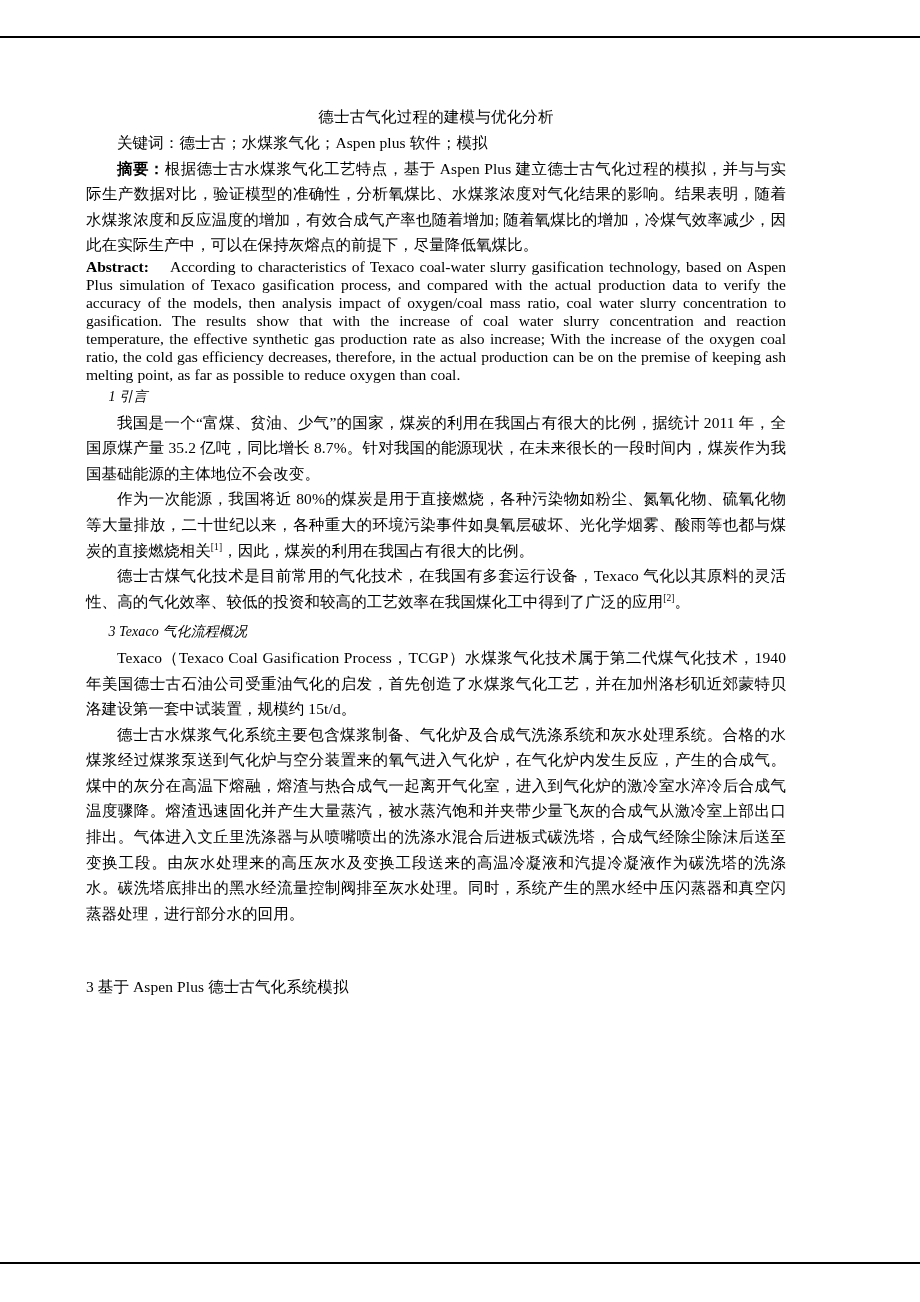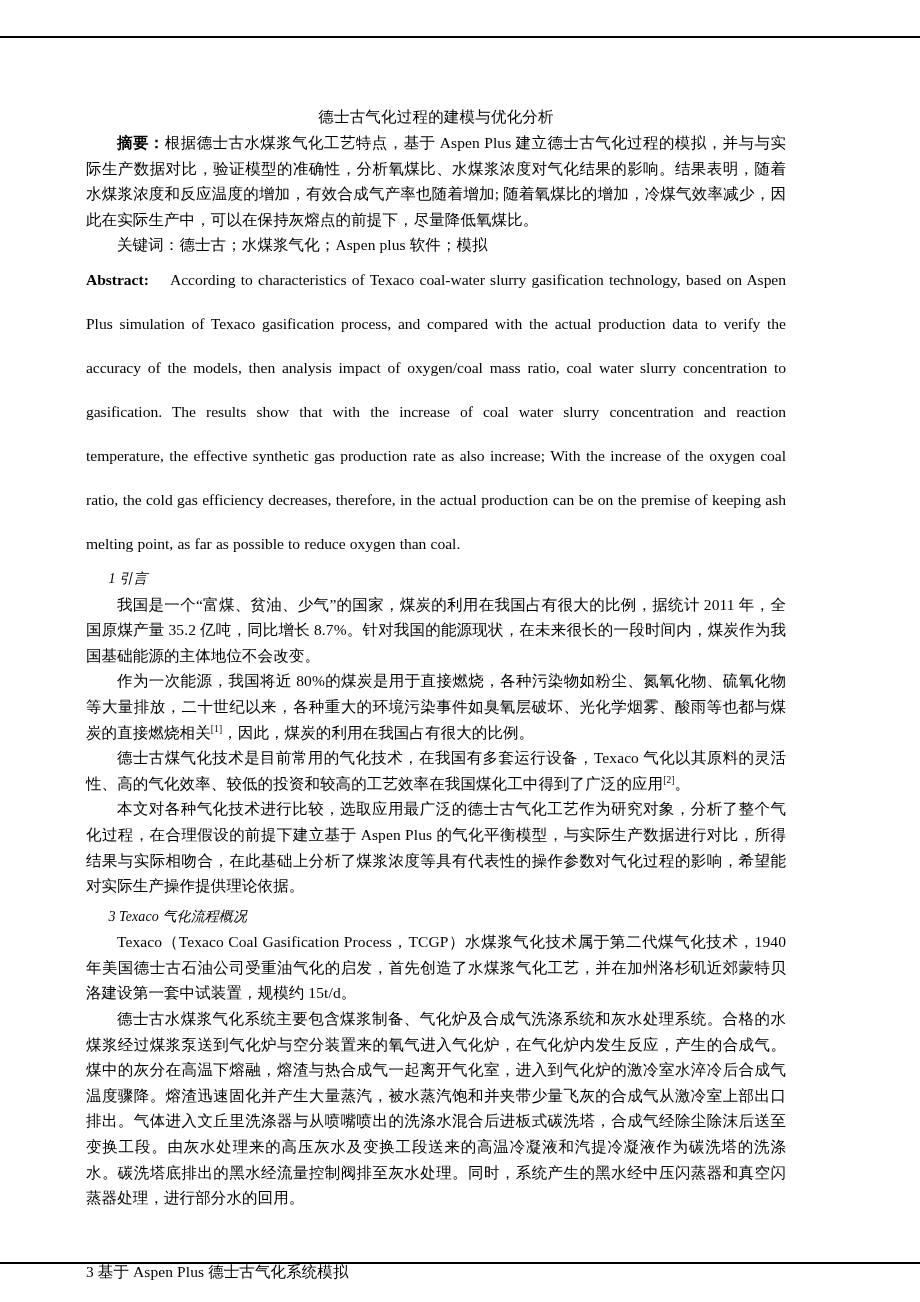--- a/index.html
+++ b/index.html
@@ -54,21 +54,21 @@
     text-align: justify;
     text-justify: inter-ideograph;
     letter-spacing: 0.1px;
   }
 
   .indent-2 { text-indent: 2em; }
 
   
   .en {
     font-size: 15.6px;
-    line-height: 44px;
+    line-height: 18px;
     text-align: justify;
     letter-spacing: -0.05px;
   }
   .en-tight { word-spacing: 0.4px; }
 
   b, .bold { font-weight: bold; }
 
   .heading {
     font-size: 14px;
     line-height: 25.6px;
@@ -95,36 +95,35 @@
 
 <div class="page">
 
   <div class="rule rule-top"></div>
   <div class="rule rule-bottom"></div>
 
   <div class="content">
 
     <div class="doc-title">德士古气化过程的建模与优化分析</div>
 
+    <p class="indent-2"><span>关键词：</span><span>德士古；水煤浆气化；Aspen plus 软件；模拟</span></p>
+
     <p class="indent-2"><b>摘要：</b><span>根据德士古水煤浆气化工艺特点，基于 Aspen Plus 建立德士古气化过程的模拟，并与与实际生产数据对比，验证模型的准确性，分析氧煤比、水煤浆浓度对气化结果的影响。结果表明，随着水煤浆浓度和反应温度的增加，有效合成气产率也随着增加; 随着氧煤比的增加，冷煤气效率减少，因此在实际生产中，可以在保持灰熔点的前提下，尽量降低氧煤比。</span></p>
-
-    <p class="indent-2"><span>关键词：</span><span>德士古；水煤浆气化；Aspen plus 软件；模拟</span></p>
 
     <p class="en en-tight"><b>Abstract:</b>&nbsp;&nbsp;&nbsp;&nbsp;<span>According to characteristics of Texaco coal-water slurry gasification technology, based on Aspen Plus simulation of Texaco gasification process, and compared with the actual production data to verify the accuracy of the models, then analysis impact of oxygen/coal mass ratio, coal water slurry concentration to gasification. The results show that with the increase of coal water slurry concentration and reaction temperature, the effective synthetic gas production rate as also increase; With the increase of the oxygen coal ratio, the cold gas efficiency decreases, therefore, in the actual production can be on the premise of keeping ash melting point, as far as possible to reduce oxygen than coal.</span></p>
 
 
     <p class="heading">1 引言</p>
 
     <p class="indent-2">我国是一个“富煤、贫油、少气”的国家，煤炭的利用在我国占有很大的比例，据统计 2011 年，全国原煤产量 35.2 亿吨，同比增长 8.7%。针对我国的能源现状，在未来很长的一段时间内，煤炭作为我国基础能源的主体地位不会改变。</p>
 
     <p class="indent-2"><span>作为一次能源，我国将近 80%的煤炭是用于直接燃烧，各种污染物如粉尘、氮氧化物、硫氧化物等大量排放，二十世纪以来，各种重大的环境污染事件如臭氧层破坏、光化学烟雾、酸雨等也都与煤炭的直接燃烧相关</span><sup>[1]</sup><span>，因此，煤炭的利用在我国占有很大的比例。</span></p>
 
     <p class="indent-2"><span>德士古煤气化技术是目前常用的气化技术，在我国有多套运行设备，Texaco 气化以其原料的灵活性、高的气化效率、较低的投资和较高的工艺效率在我国煤化工中得到了广泛的应用</span><sup>[2]</sup><span>。</span></p>
 
-    <p class="indent-2">本文对各种气化技术进行比较，选取应用最广泛的德士古气化工艺作为研究对象，分析了整个气化过程，在合理假设的前提下建立基于 Aspen Plus 的气化平衡模型，与实际生产数据进行对比，所得结果与实际相吻合，在此基础上分析了煤浆浓度等具有代表性的操作参数对气化过程的影响，希望能对实际生产操作提供理论依据。</p>
 
     <div class="gap-sm"></div>
 
     <p class="heading">3 Texaco 气化流程概况</p>
 
     <p class="indent-2">Texaco（Texaco Coal Gasification Process，TCGP）水煤浆气化技术属于第二代煤气化技术，1940 年美国德士古石油公司受重油气化的启发，首先创造了水煤浆气化工艺，并在加州洛杉矶近郊蒙特贝洛建设第一套中试装置，规模约 15t/d。</p>
 
     <p class="indent-2">德士古水煤浆气化系统主要包含煤浆制备、气化炉及合成气洗涤系统和灰水处理系统。合格的水煤浆经过煤浆泵送到气化炉与空分装置来的氧气进入气化炉，在气化炉内发生反应，产生的合成气。煤中的灰分在高温下熔融，熔渣与热合成气一起离开气化室，进入到气化炉的激冷室水淬冷后合成气温度骤降。熔渣迅速固化并产生大量蒸汽，被水蒸汽饱和并夹带少量飞灰的合成气从激冷室上部出口排出。气体进入文丘里洗涤器与从喷嘴喷出的洗涤水混合后进板式碳洗塔，合成气经除尘除沫后送至变换工段。由灰水处理来的高压灰水及变换工段送来的高温冷凝液和汽提冷凝液作为碳洗塔的洗涤水。碳洗塔底排出的黑水经流量控制阀排至灰水处理。同时，系统产生的黑水经中压闪蒸器和真空闪蒸器处理，进行部分水的回用。</p>
 
     <p class="heading-flush">3 基于 Aspen Plus 德士古气化系统模拟</p>

